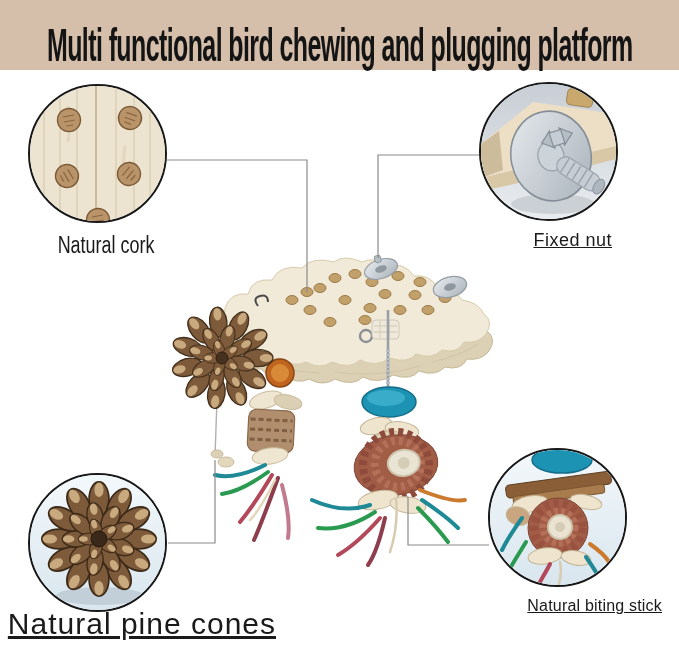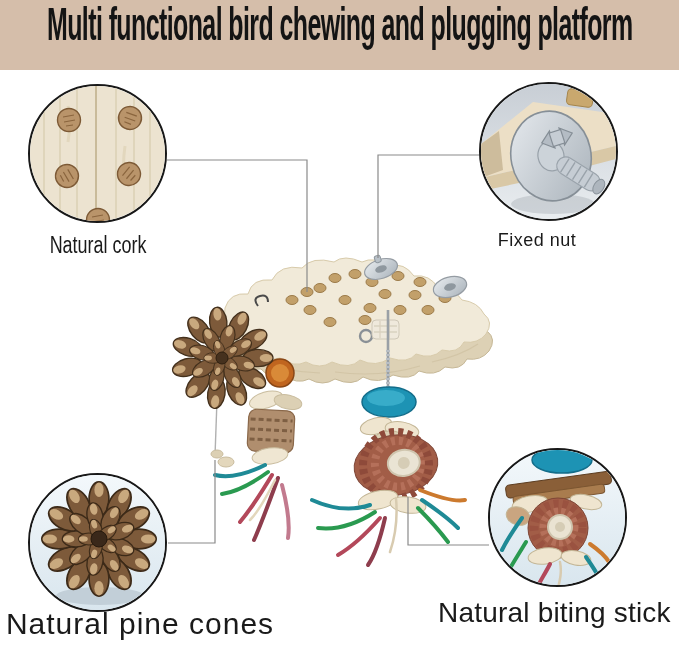--- a/index.html
+++ b/index.html
@@ -5,48 +5,49 @@
   html,body{margin:0;padding:0;}
   body{
     width:679px;height:648px;position:relative;overflow:hidden;
     background:#ffffff;
     font-family:"Liberation Sans", sans-serif;
   }
   
   .banner{
     position:absolute;left:0;top:0;width:679px;height:70px;
     background:var(--banner-bg,#d5beaa);
-    display:flex;align-items:flex-start;justify-content:center;
+    display:flex;align-items:flex-end;justify-content:center;
   }
   .banner .title{
     white-space:nowrap;
     font-size:43px;font-weight:bold;color:var(--ink,#141414);
     transform:scale(0.58,1.08);transform-origin:center center;
     letter-spacing:-1px;
   }
   
   .callout{
     position:absolute;width:135px;height:135px;border-radius:50%;
     border:2.5px solid #181818;overflow:hidden;background:#eef2f5;
   }
   .callout svg{display:block;width:100%;height:100%;}
   .co-cork{left:28px;top:84px;}
   .co-nut{left:479px;top:82px;}
   .co-pine{left:28px;top:473px;}
   .co-stick{left:488px;top:448px;}
   
   .lbl{
-    position:absolute;color:var(--label,#1a1a1a);text-align:center;
+    position:absolute;color:var(--label,#1a1a1a);text-align:right;
     white-space:nowrap;
+    text-decoration:underline;
   }
   .lbl-cork{left:28px;top:232px;width:140px;font-size:23px;}
   .lbl-cork span{display:inline-block;transform:scaleX(.78);transform-origin:center;}
   .lbl-nut{left:462px;top:230px;width:150px;font-size:18px;letter-spacing:.5px;}
   .lbl-pine{left:4px;top:607px;width:272px;font-size:30px;letter-spacing:1px;}
-  .lbl-stick{left:438px;top:597px;width:224px;font-size:28px;letter-spacing:.2px;}
+  .lbl-stick{left:438px;top:597px;width:224px;font-size:16px;letter-spacing:.2px;}
   
   .product-svg{position:absolute;left:170px;top:250px;width:340px;height:330px;}
   .lines-svg{position:absolute;left:0;top:0;width:679px;height:648px;pointer-events:none;}
   .wood-top{fill:var(--wood-top,#f1ead9);}
   .wood-face{fill:var(--wood-face,#ddd1b5);}
   .peg{fill:var(--cork,#c2a06a);stroke:#9c7b4a;stroke-width:1;}
   .leader{stroke:var(--line,#8a8a8a);stroke-width:1.2;fill:none;}
 </style>
 </head>
 <body>

